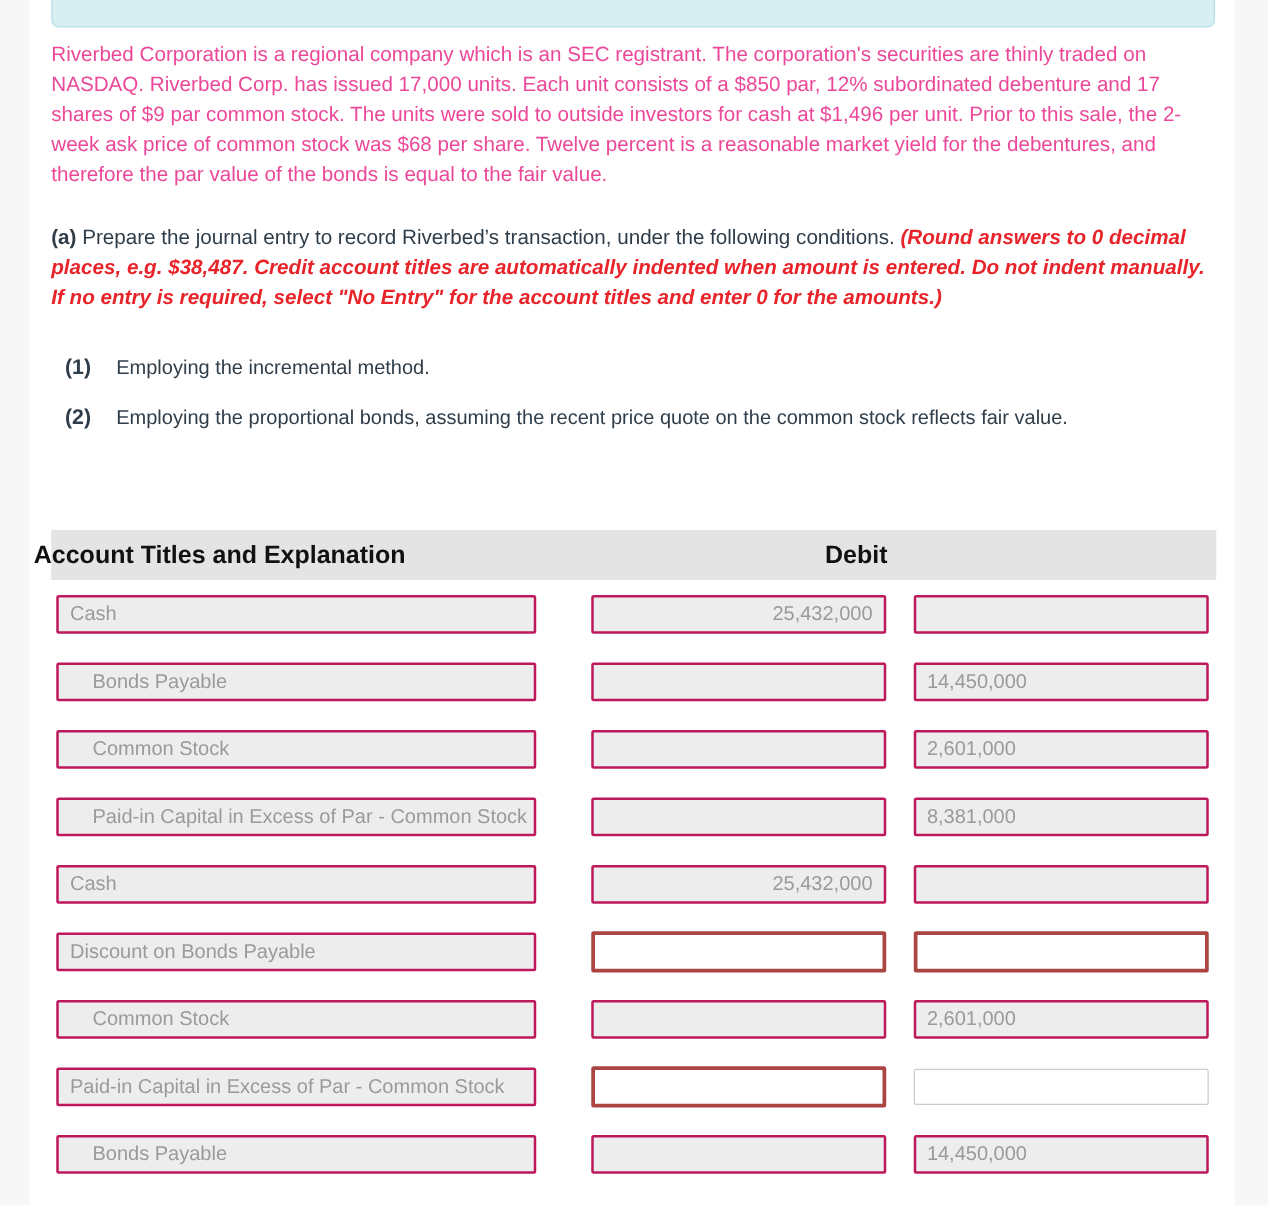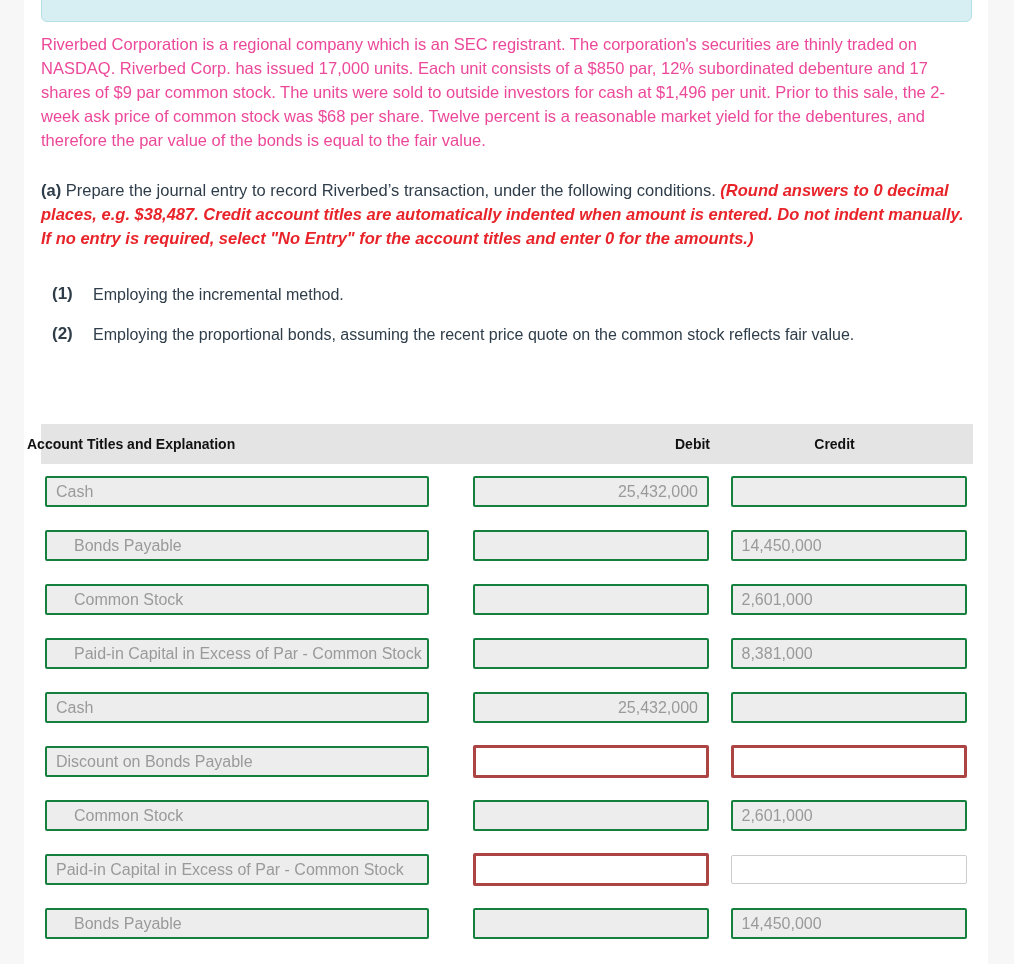--- a/index.html
+++ b/index.html
@@ -100,21 +100,21 @@
     width: 932px;
   }
 
   .jhead {
     display: flex;
     background: #e4e4e4;
     height: 40px;
     align-items: center;
   }
   .jhead .hcell {
-    font-size: 14px;
+    font-size: 20px;
     font-weight: bold;
     color: #111111;
     white-space: nowrap;
     overflow: hidden;
   }
   .h-acct {
     flex: 0 0 417px;
     width: 417px;
     margin-left: -14px;
     padding-left: 0;
@@ -153,21 +153,21 @@
     display: flex;
     justify-content: center;
   }
 
   .fld {
     box-sizing: border-box;
     font-family: "Liberation Sans", sans-serif;
     font-size: 16px;
     color: #9a9a9a;
     background: #ededed;
-    border: 2px solid #15803d;
+    border: 2px solid #be185d;
     border-radius: 2px;
     height: 31px;
     line-height: 27px;
     padding: 0 9px;
     outline: none;
     display: block;
     white-space: nowrap;
     overflow: hidden;
   }
   .fld-acct {
@@ -228,21 +228,20 @@
       </div>
     </div>
 
   </div>
 
   <div id="journal">
 
     <div class="jhead">
       <div class="hcell h-acct">Account Titles and Explanation</div>
       <div class="hcell h-debit">Debit</div>
-      <div class="hcell h-credit">Credit</div>
     </div>
 
     <div id="journal-rows">
         <div class="jrow">
           <div class="c-acct">
             <div class="fld fld-acct">Cash</div>
           </div>
           <div class="c-debit">
             <div class="fld fld-amt">25,432,000</div>
           </div>

